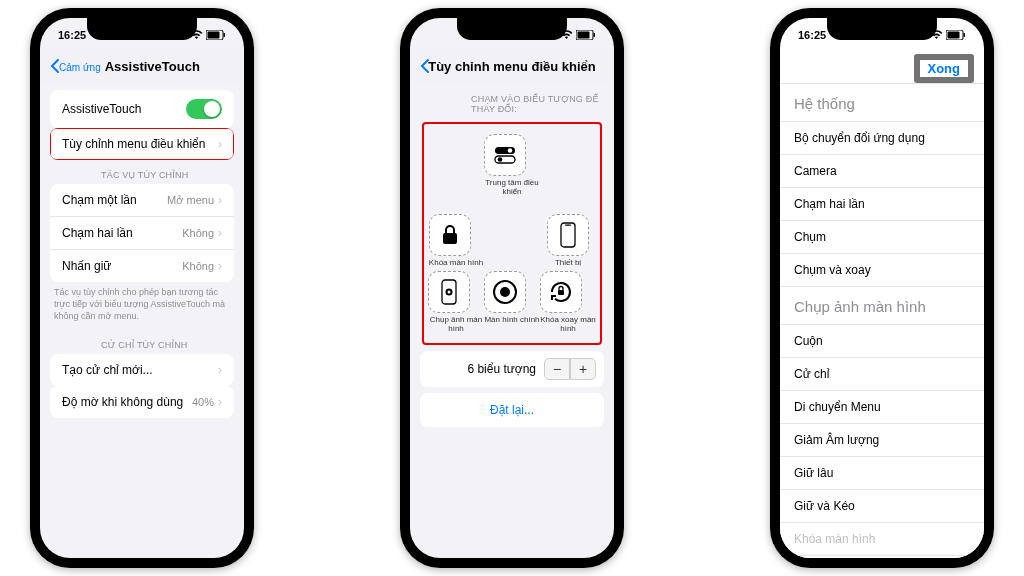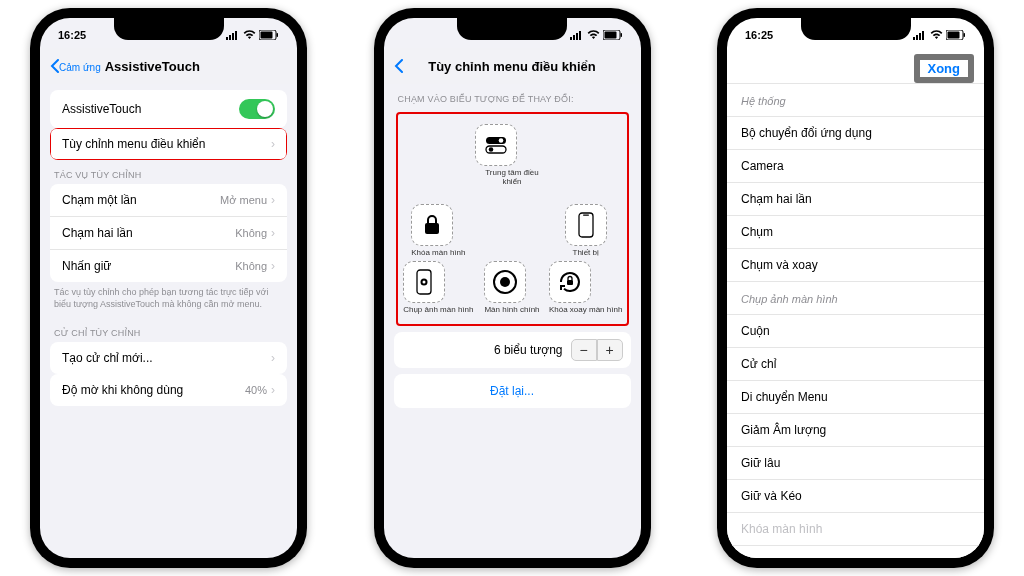--- a/index.html
+++ b/index.html
@@ -7,21 +7,21 @@
     font-family: -apple-system, "Helvetica Neue", Arial, sans-serif;
     background: #fff;
     width: 1024px;
     height: 576px;
     display: flex;
     justify-content: space-between;
     align-items: center;
     padding: 10px 30px;
   }
   .phone {
-    width: 277px;
+    width: 224px;
     height: 560px;
     background: #000;
     border-radius: 40px;
     padding: 10px;
     position: relative;
     box-shadow: 0 2px 8px rgba(0,0,0,.3);
   }
   .screen {
     width: 100%;
     height: 100%;
@@ -58,21 +58,21 @@
     background: #f2f2f770;
     position: relative;
   }
   .navbar.white { background: #fff; border-bottom: 1px solid #e5e5e5; }
   .back { color: #007aff; font-size: 10px; display: flex; align-items: flex-end; gap: 0; cursor: pointer; }
   .nav-title { position: absolute; left: 0; right: 0; text-align: center; font-size: 13px; font-weight: 600; pointer-events:none;}
   .nav-title.left { position: static; text-align: left; margin-left: 4px; pointer-events:auto;}
   .done { position: absolute; right: 10px; top: 6px; color: #007aff; font-size: 13px; font-weight: 600; cursor: pointer; }
   .highlight-red { border: 6px solid #737373; border-radius: 3px; padding: 1px 8px; }
   .content { height: calc(100% - 66px); overflow: hidden; }
-  .section-header { font-size: 9px; color: #8e8e93; text-transform: uppercase; padding: 10px 14px 4px; letter-spacing: .2px;}
+  .section-header { font-size: 9px; color: #8e8e93; text-transform: uppercase; padding: 10px 14px 4px; letter-spacing: .2px; margin-left: 47px;}
   .section-footer { font-size: 9px; color: #8e8e93; padding: 4px 14px 8px; line-height: 1.35; }
   .cell-group { background: #fff; border-radius: 8px; margin: 0 10px; overflow: hidden; }
   .cell {
     display: flex; justify-content: space-between; align-items: center;
     padding: 9px 12px; font-size: 12px; border-bottom: .5px solid #e5e5e5;
     cursor: pointer;
   }
   .cell:last-child { border-bottom: none; }
   .cell .value { color: #8e8e93; font-size: 11px; display: flex; align-items: center; gap: 4px;}
   .chev { color: #c7c7cc; font-size: 12px;}
@@ -103,21 +103,21 @@
   }
   .stepper { display:flex; }
   .stepper button { width:26px; height:22px; border:.5px solid #ccc; background:#f4f4f4; font-size:14px; color:#333; cursor:pointer;}
   .stepper button:first-child{ border-radius: 5px 0 0 5px;}
   .stepper button:last-child{ border-radius: 0 5px 5px 0;}
   .reset-btn { background:#fff; border-radius:8px; margin: 6px 10px; text-align:center; padding:10px; font-size:12px; color:#007aff; cursor:pointer;}
 
   
   .list3 { background:#fff;}
   .row3 { padding: 9px 14px; font-size: 12px; border-bottom:.5px solid #e5e5e5; display:flex; justify-content:space-between; align-items:center; cursor:pointer;}
-  .row3.group-label { color:#8e8e93; font-size:11px; background:#fff; cursor:default; padding-top:11px;font-style:italic;}
+  .row3.group-label { color:#8e8e93; font-size:15px; background:#fff; cursor:default; padding-top:11px;}
   .row3.disabled { color:#bfbfc3; cursor:default;}
   .check { color:#007aff; font-size:14px; }
 
   svg { display:block; }
 </style>
 </head>
 <body>
 
 <div class="phone">
   <div class="screen">

